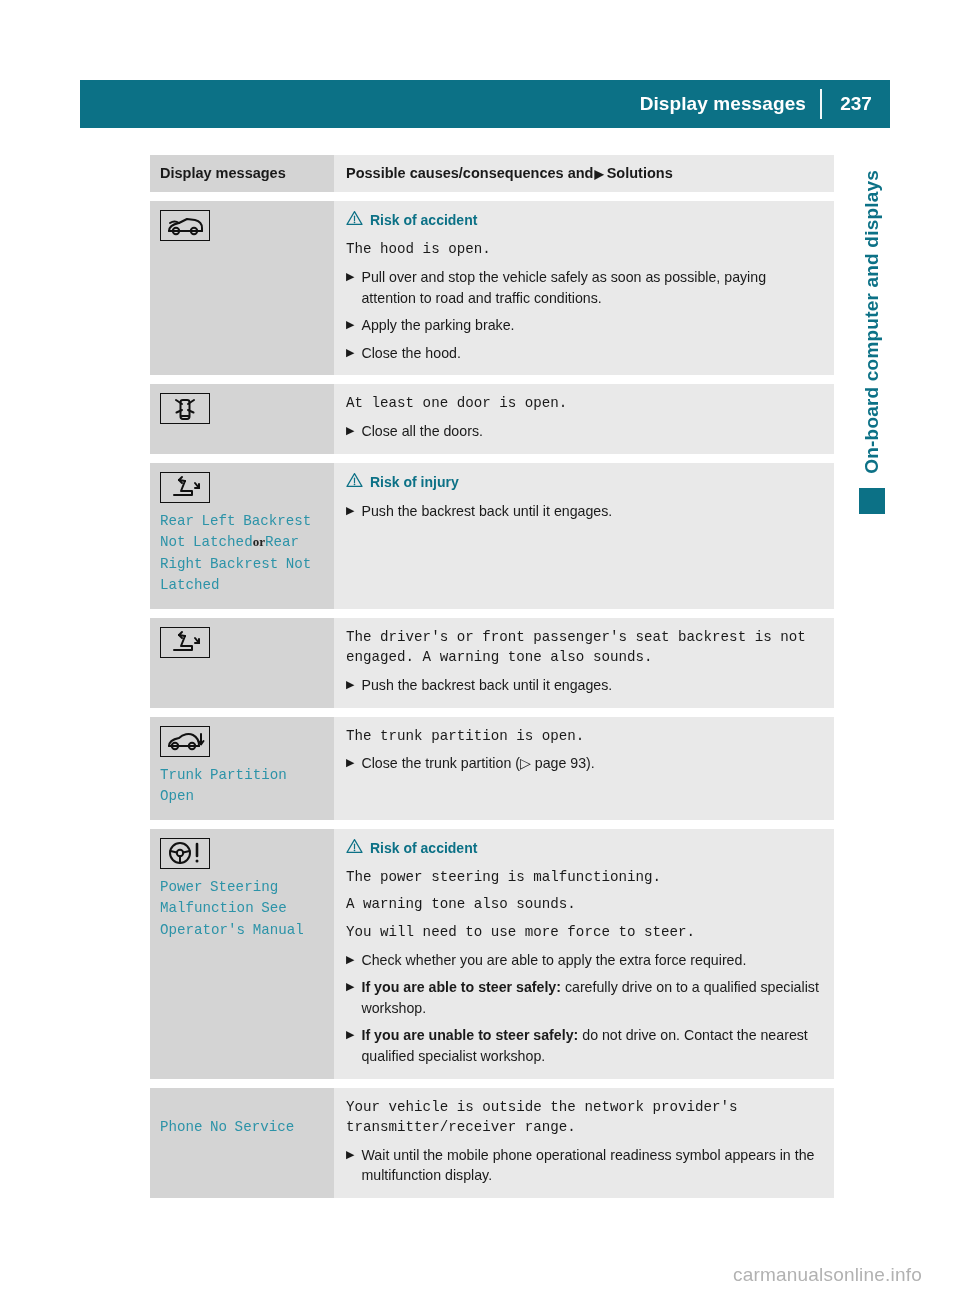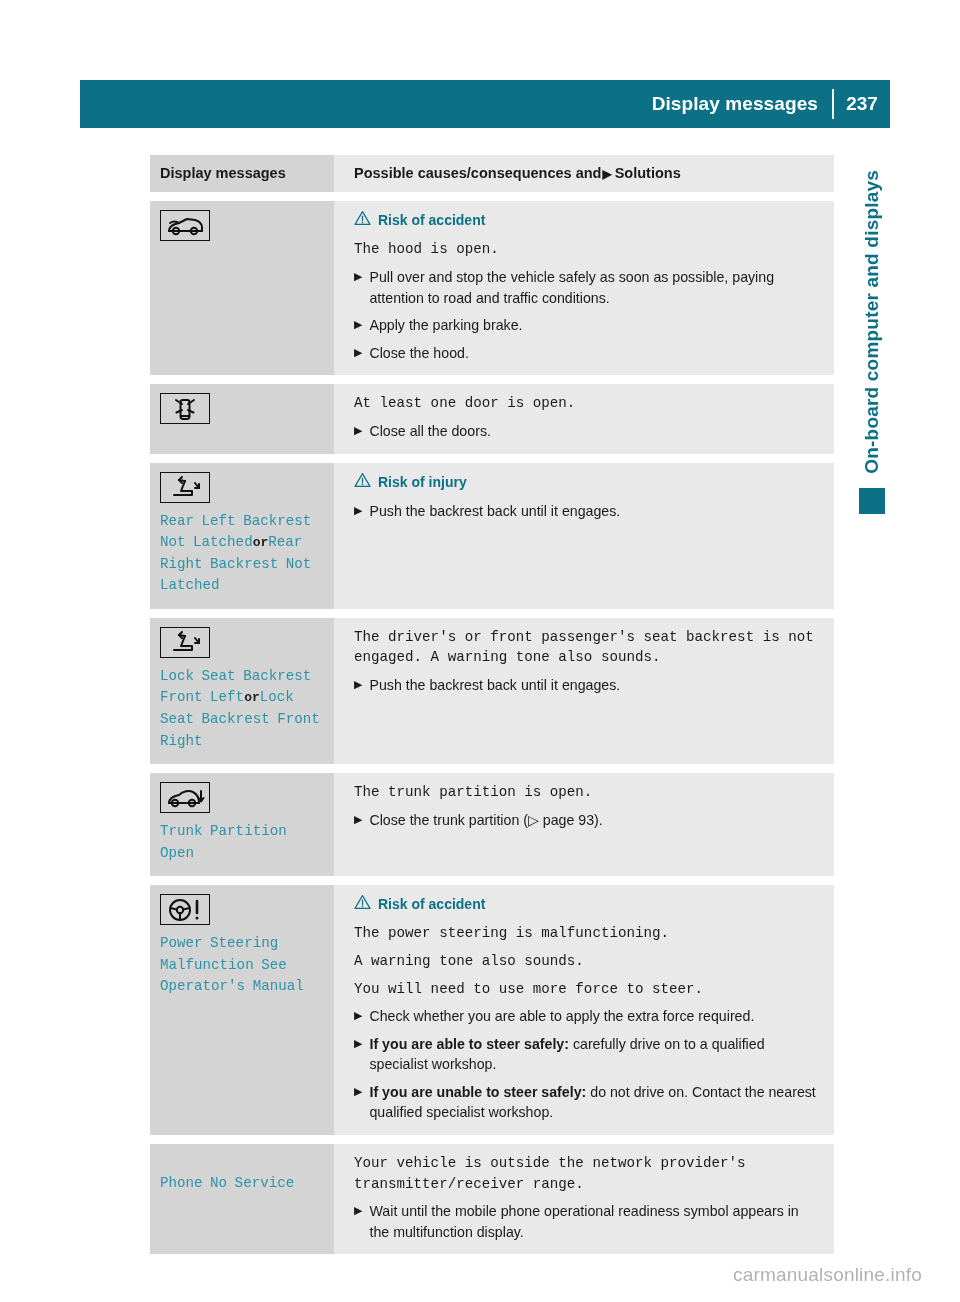--- a/index.html
+++ b/index.html
@@ -21,21 +21,21 @@
   }
   .header-title{
     color:#ffffff; font-size:19px; font-weight:bold;
     letter-spacing:.1px; padding-right:14px; white-space:nowrap;
   }
   .header-divider{
     width:2px; height:30px; background:#ffffff; opacity:.95;
   }
   .header-pageno{
     color:#ffffff; font-size:19px; font-weight:bold;
-    width:56px; text-align:center;
+    width:68px; text-align:center;
   }
 
   
   .side-tab{
     position:absolute; left:852px; top:170px;
     width:40px; height:430px;
     display:flex; flex-direction:column;
     align-items:center; justify-content:flex-start;
   }
   .side-tab-text{
@@ -55,21 +55,21 @@
   }
   .trow{ display:flex; width:100%; }
   .col-left{
     width:184px; flex:0 0 184px;
     background:#d4d4d4;
     padding:9px 10px 12px 10px;
   }
   .col-right{
     flex:1 1 auto;
     background:#e9e9e9;
-    padding:9px 12px 12px 20px;
+    padding:9px 12px 12px 12px;
   }
   .trow.head .col-left,
   .trow.head .col-right{
     padding-top:10px; padding-bottom:10px;
   }
   .gap{ height:9px; background:#ffffff; width:100%; }
 
   .th{
     font-size:14.5px; font-weight:bold; color:#1a1a1a;
     white-space:nowrap; line-height:1.2;
@@ -82,21 +82,21 @@
   
   .msg-code{
     font-family:"Liberation Mono", "DejaVu Sans Mono", monospace;
     color:#2c93a8;
     font-size:14.2px;
     line-height:1.52;
     margin-top:8px;
     word-spacing:-1px;
   }
   .msg-code .orword{
-    font-family:Liberation Mono, monospace;
+    font-family:Liberation Serif, serif;
     color:#222222;
     font-weight:bold;
     font-size:13px;
   }
 
   
   .warn-head{
     display:flex; align-items:center; gap:7px;
     margin-bottom:9px;
     text-align:center;
@@ -262,21 +262,20 @@
             <svg width="38" height="24" viewBox="0 0 38 24">
         <path d="M8 20 L26 20 L26 16 L15 16 L19 6" stroke="#111" fill="none" stroke-width="2" stroke-linecap="round" stroke-linejoin="round"></path>
         <path d="M19 6 L13 5" stroke="#111" fill="none" stroke-width="2" stroke-linecap="round" stroke-linejoin="round"></path>
         <path d="M13 5 L16 2" stroke="#111" fill="none" stroke-width="2" stroke-linecap="round" stroke-linejoin="round"></path>
         <path d="M13 5 L16 8" stroke="#111" fill="none" stroke-width="2" stroke-linecap="round" stroke-linejoin="round"></path>
         <path d="M29 8 L33 13" stroke="#111" fill="none" stroke-width="2" stroke-linecap="round" stroke-linejoin="round"></path>
         <path d="M33 13 L29 13" stroke="#111" fill="none" stroke-width="2" stroke-linecap="round" stroke-linejoin="round"></path>
         <path d="M33 13 L33 9" stroke="#111" fill="none" stroke-width="2" stroke-linecap="round" stroke-linejoin="round"></path>
       </svg>
           </div>
-          <div class="msg-code"><span>Lock Seat Backrest Front Left</span><span class="orword">or</span><span>Lock Seat Backrest Front Right</span></div>
         </div>
         <div class="col-right">
           <p class="ptext">The driver's or front passenger's seat backrest is not engaged. A warning tone also sounds.</p>
           <div class="step">
             <span class="bullet">▶</span>
             <span>Push the backrest back until it engages.</span>
           </div>
         </div>
       </div>
       <div class="gap"></div>

